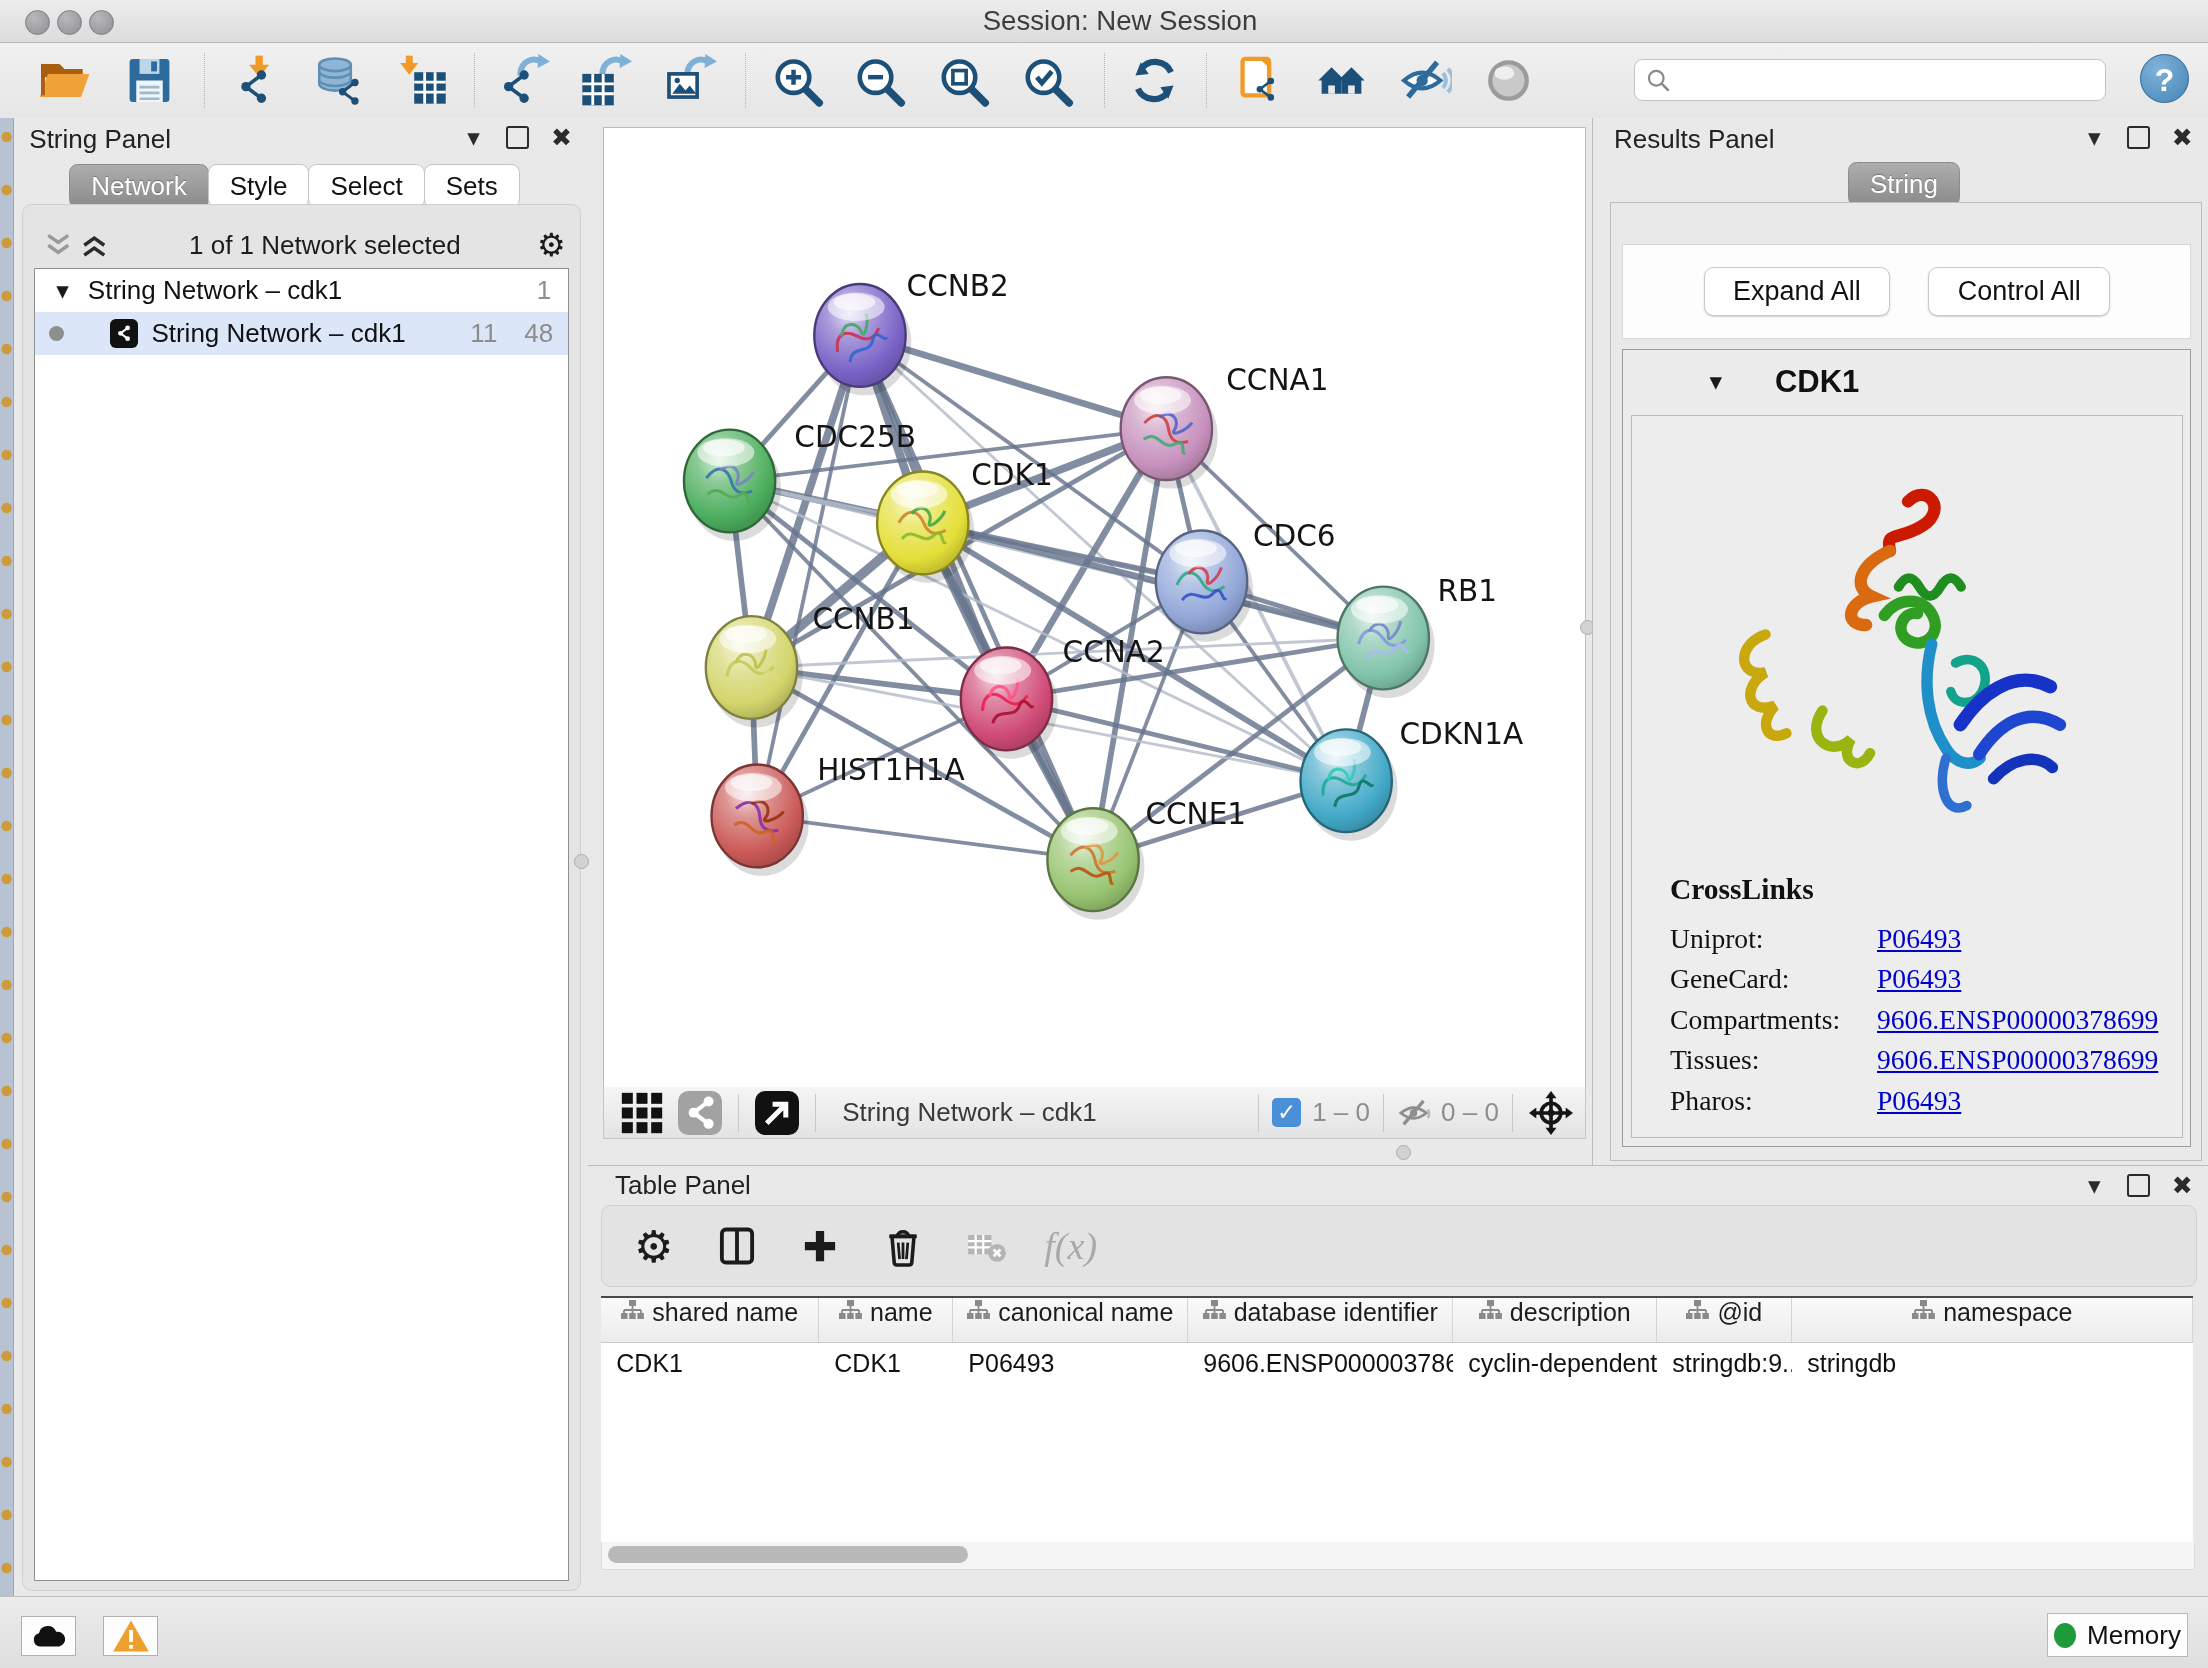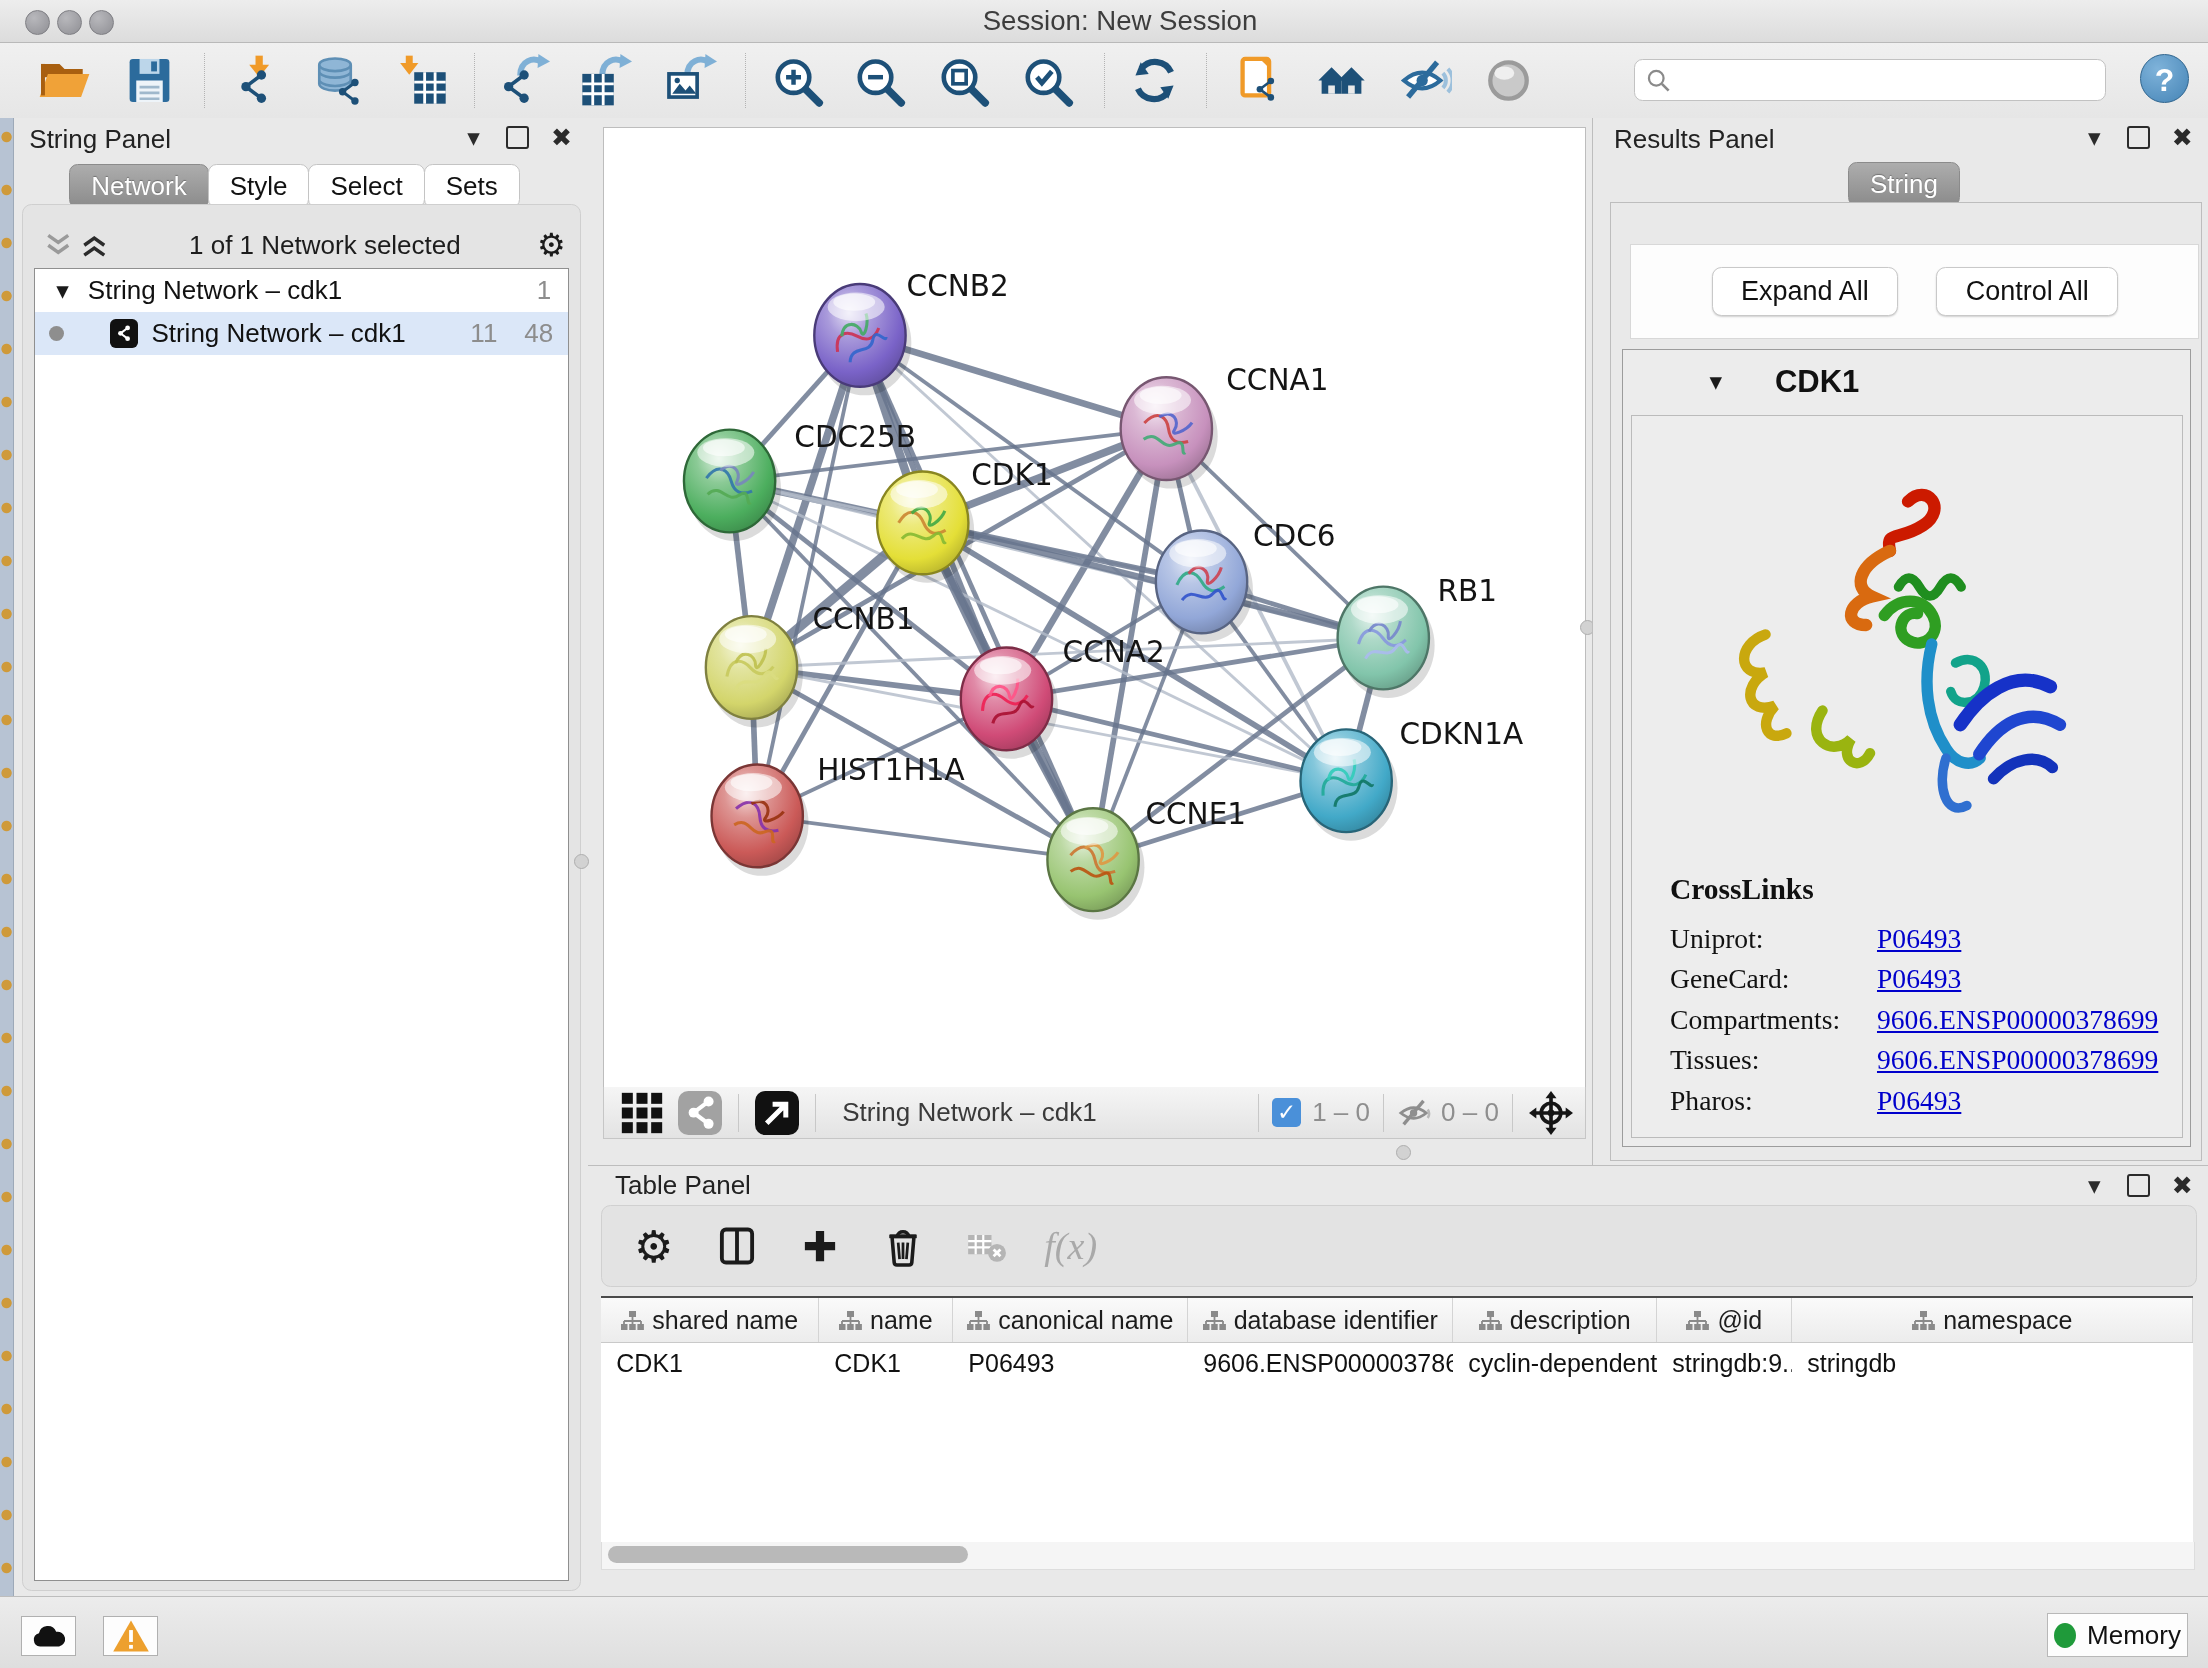--- a/index.html
+++ b/index.html
@@ -60,21 +60,21 @@
   .nb-sep{width:1px;height:38px;background:#c8c8c8;margin:0 13.3px;}
   #net-name{font-size:26px;color:#3a3a3a;}
   .nb-count{font-size:26px;color:#8e8e8e;}
   #nb-checkbox{width:28.5px;height:28.5px;border-radius:4.8px;background:#4a90d9;color:#fff;
     font-size:23px;display:inline-flex;align-items:center;justify-content:center;}
   .grip{position:absolute;width:13.3px;height:13.3px;border-radius:50%;background:#d2d2d2;border:1px solid #aeaeae;}
   
   #results-panel{left:1592px;top:118px;width:616px;height:1047px;background:#e9e9e9;border-left:1px solid #bdbdbd;}
   #rp-container{left:17px;top:84px;width:590px;height:957px;background:#e9e9e9;border:1px solid #bdbdbd;}
   #rp-btn-box{left:11.4px;top:41px;width:567px;height:93px;background:#fdfdfd;border:1px solid #d8d8d8;
-    display:flex;align-items:center;justify-content:center;gap:38px;margin-left:8px;}
+    display:flex;align-items:center;justify-content:center;gap:38px;}
   .rp-btn{font-size:27px;padding:7.6px 28.5px;background:#fff;border:1px solid #c9c9c9;border-radius:9.5px;
     box-shadow:0 1px 1.9px rgba(0,0,0,.18);color:#111;}
   #rp-section{left:11.4px;top:146px;width:567px;height:796px;background:#ececec;border:1.9px solid #9c9c9c;}
   #rp-sec-head{height:63px;display:flex;align-items:center;gap:53px;padding-left:86px;}
   #rp-sec-title{font-size:31px;font-weight:bold;color:#111;}
   #rp-sec-body{position:absolute;left:7.6px;top:65px;width:550px;height:721px;background:#ededed;border:1px solid #bbb;}
   #rp-desc{font-size:27.6px;color:#111;padding:13.3px 0 0 21px;}
   #xl-heading{font-family:"Liberation Serif",serif;font-weight:bold;font-size:29.5px;color:#111;}
   .xl-row{display:grid;grid-template-columns:207px auto;margin:8.6px 0 0 38px;}
   .xl-label{font-family:"Liberation Serif",serif;font-size:27.6px;color:#111;}
@@ -84,21 +84,21 @@
   #tp-toolbar{left:13.3px;top:39px;width:1596px;height:82px;background:#e3e3e3;border:1px solid #d0d0d0;
     border-radius:9.5px;display:flex;align-items:center;gap:34px;padding-left:27px;box-sizing:border-box;}
   .tp-icon{background:none;border:none;padding:0;width:49px;height:49px;display:inline-flex;
     align-items:center;justify-content:center;}
   .tp-icon svg{width:44px;height:44px;}
   #fx-label{font-family:"Liberation Serif",serif;font-style:italic;font-size:38px;color:#a9a9a9;}
   #tp-gear{font-size:44px;color:#1b1b1b;}
   #data-table{left:13.3px;top:130px;width:1592px;height:245px;background:#fff;border-top:2.9px solid #4a4a4a;}
   #table-head{display:grid;grid-template-columns:218px 134px 235px 265px 204px 135px auto;height:44px;
     background:linear-gradient(#fafafa,#ececec);border-bottom:1px solid #c9c9c9;}
-  .th{display:flex;align-items:center;justify-content:center;gap:8px;font-size:25px;color:#1c1c1c;
+  .th{display:flex;align-items:flex-start;justify-content:center;gap:8px;font-size:25px;color:#1c1c1c;
     border-right:1px solid #d4d4d4;overflow:hidden;white-space:nowrap;}
   .th svg{width:23px;height:23px;flex:none;}
   .tr{display:grid;grid-template-columns:218px 134px 235px 265px 204px 135px auto;height:40px;}
   .td{font-size:25px;color:#111;padding-left:15px;line-height:40px;overflow:hidden;white-space:nowrap;}
   #tp-scroll{left:13.3px;top:376px;width:1592px;height:27px;background:#f5f5f5;border:1px solid #ddd;border-top:none;}
   #tp-thumb{position:absolute;left:5.7px;top:3.8px;width:360px;height:17px;background:#b9b9b9;border-radius:8.6px;}
   #tp-tabs{left:538px;top:385px;position:absolute;}
   
   #status-bar{left:0;top:1596px;width:2208px;height:72px;background:linear-gradient(#ececec,#dedede);
     border-top:1px solid #bdbdbd;}

